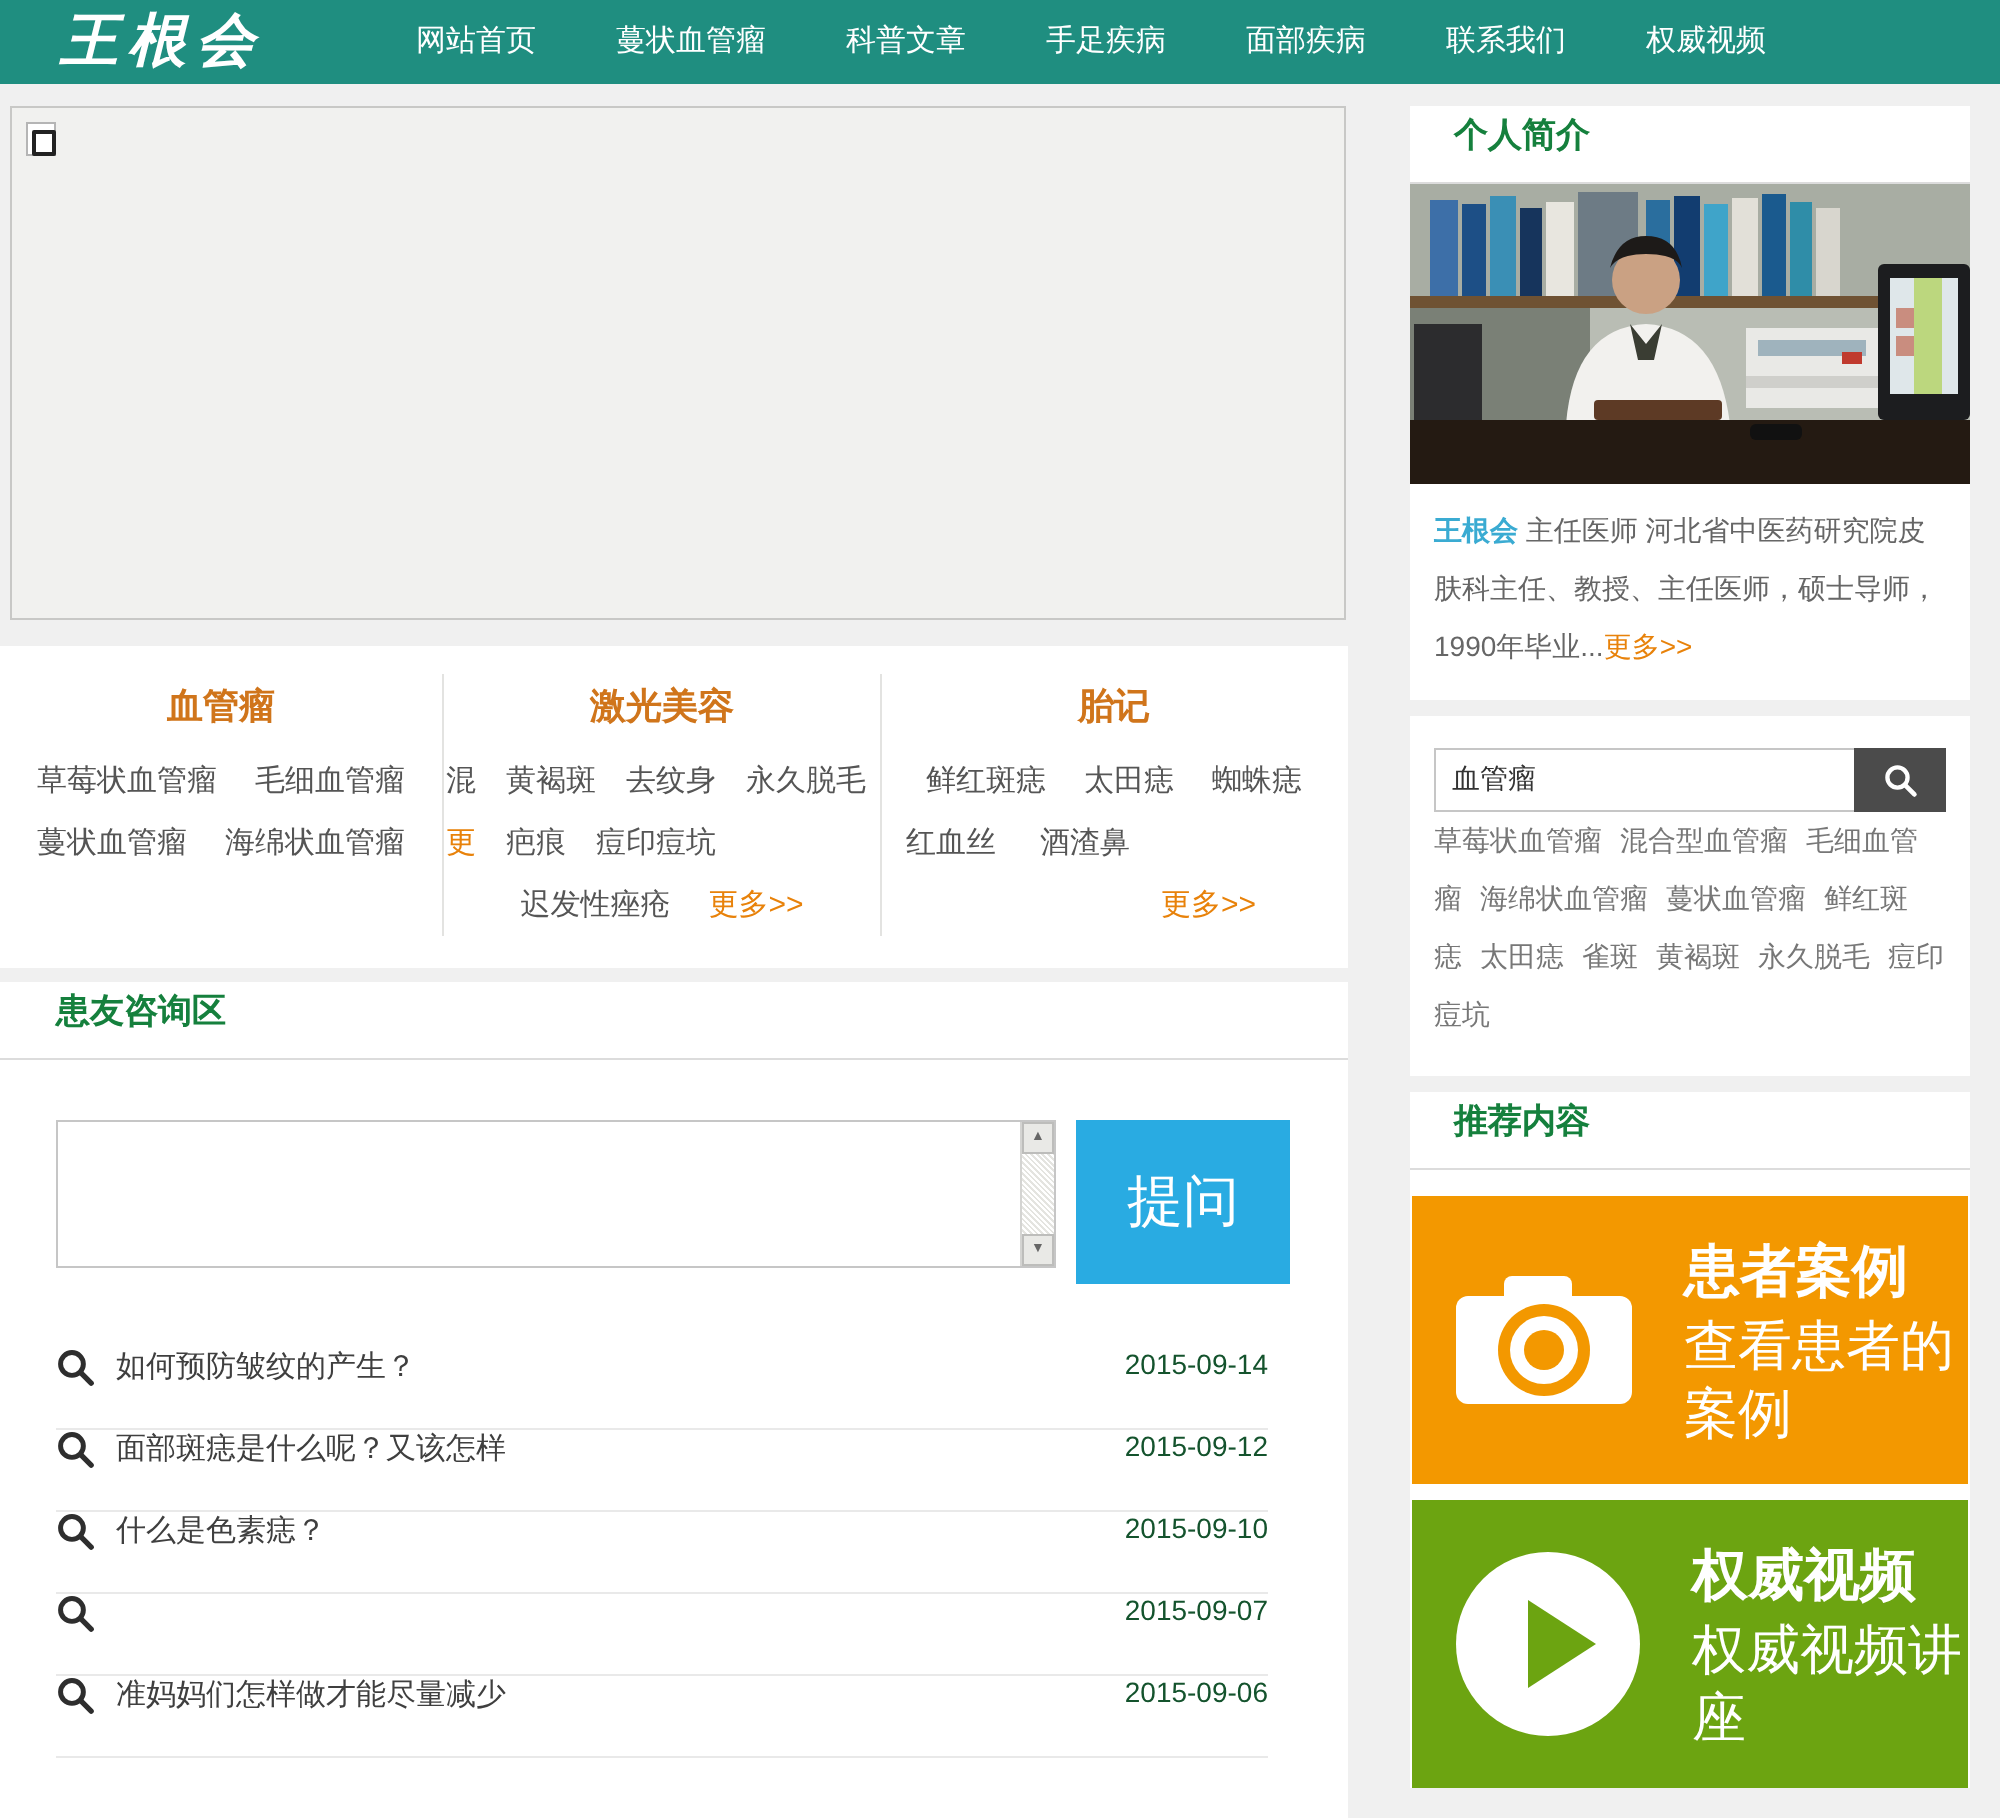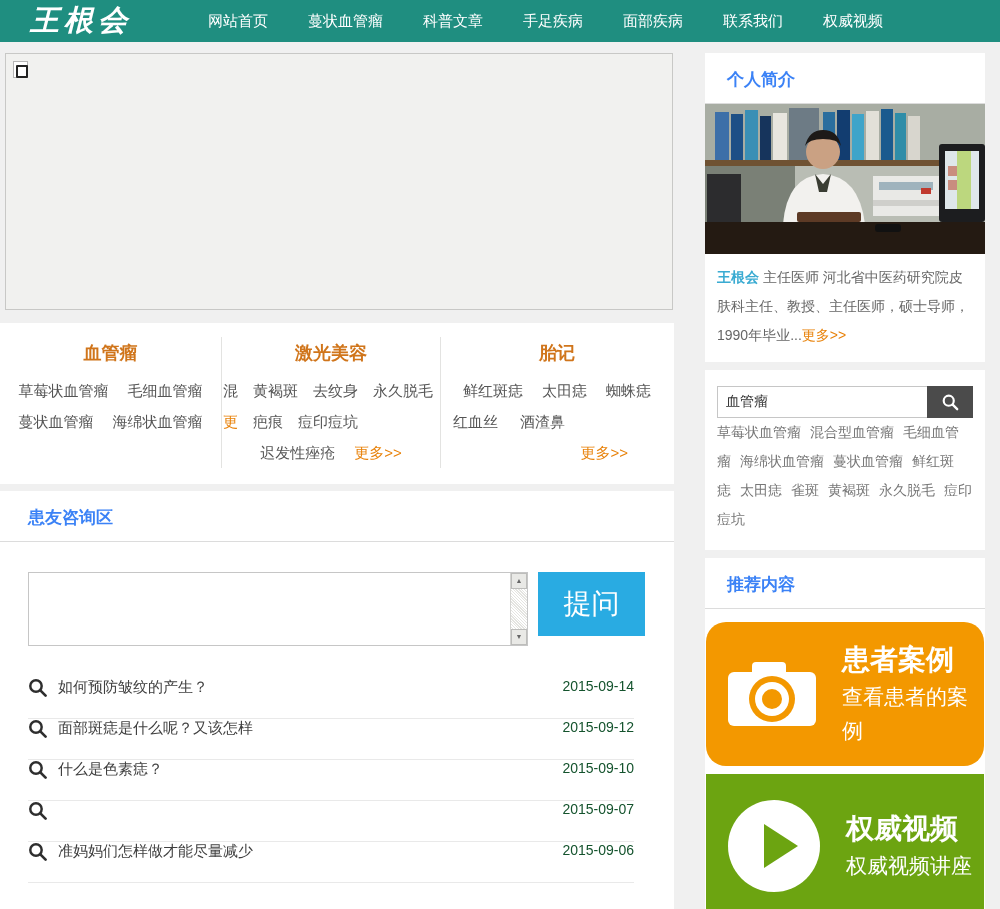--- a/index.html
+++ b/index.html
@@ -34,30 +34,30 @@
   .dcol-title { text-align:center; color:#d0751b; font-size:18px; font-weight:bold; margin:4px 0 10px; }
   .drow { display:flex; justify-content:center; gap:19px; line-height:31px; font-size:15px; }
   .drow a { color:#555; }
   .drow a.more, .clip-orange { color:#e8820a; }
   .c2 .drow.ovf { justify-content:flex-start; gap:15px; padding-left:1px; }
   .clip-gray { color:#555; }
   .drow.right { justify-content:flex-end; padding-right:45px; }
 
   
   .consult { margin-top:7px; background:#fff; min-height:460px; }
-  .sec-head { padding:15px 28px 12px; font-size:17px; font-weight:bold; color:#3b82f6;
+  .sec-head { padding:3px 28px 12px; font-size:17px; font-weight:bold; color:#15803d;
               border-bottom:1px solid #dcdcdc; }
   .ask-form { display:flex; padding:30px 28px 26px; }
   .ta-wrap { width:500px; height:74px; border:1px solid #c6c6c6; background:#fff; display:flex; }
   .ta-wrap textarea { flex:1; border:none; outline:none; resize:none; font:14px "Liberation Sans",sans-serif; padding:4px 6px; }
   .fake-sb { width:17px; border-left:1px solid #d4d4d2; display:flex; flex-direction:column; }
   .sb-btn { height:16px; background:#e9e9e6; border:1px solid #bdbdbb; font-size:7px;
             color:#666; text-align:center; line-height:14px; cursor:pointer; }
   .sb-track { flex:1; background:repeating-linear-gradient(45deg,#ffffff 0 1px,#e4e4e0 1px 2px); }
-  .ask-btn { width:107px; height:64px; margin-left:10px; background:#29abe2; border:none;
+  .ask-btn { width:107px; height:82px; margin-left:10px; background:#29abe2; border:none;
              color:#fff; font-size:28px; cursor:pointer; font-family:"Liberation Sans",sans-serif; }
 
   .qlist { padding:6px 40px 0 28px; }
   .qrow { display:flex; align-items:flex-start; height:41px; border-bottom:1px solid #e9e9e9; cursor:pointer; }
   .qicon { width:19px; height:19px; flex:0 0 19px; }
   .qtitle { margin-left:11px; font-size:15px; color:#3f3f3f; }
   .qdate { margin-left:auto; font-size:14px; color:#14532d; }
 
   
   .sbox { background:#fff; margin-bottom:8px; }
@@ -72,21 +72,21 @@
                 padding:0 8px; font-size:14px; color:#333; outline:none; }
   .sbtn { width:46px; height:32px; background:#4b4b4b; border:none; cursor:pointer;
           display:flex; align-items:center; justify-content:center; }
   .tags { font-size:14px; line-height:29px; color:#777; }
   .tags a { color:#777; margin-right:9px; }
 
   .cards { padding:13px 1px 0; }
   .card { height:144px; margin-bottom:8px; display:flex; align-items:center; color:#fff; cursor:pointer; }
   .card-text { margin-left:26px; }
   .card-t1 { font-size:28px; font-weight:bold; line-height:40px; }
-  .card-t2 { font-size:21px; line-height:34px; }
+  .card-t2 { font-size:27px; line-height:34px; }
 
   .cam { width:88px; height:64px; margin-left:22px; position:relative; flex:0 0 88px; }
   .cam-bump { position:absolute; top:0; left:24px; width:34px; height:16px; background:#fff; border-radius:4px; }
   .cam-body { position:absolute; top:10px; left:0; width:88px; height:54px; background:#fff; border-radius:6px; }
   .lens-a { position:absolute; top:14px; left:21px; width:46px; height:46px; border-radius:50%; background:#f39800; }
   .lens-b { position:absolute; top:20px; left:27px; width:34px; height:34px; border-radius:50%; background:#fff; }
   .lens-c { position:absolute; top:27px; left:34px; width:20px; height:20px; border-radius:50%; background:#f39800; }
 
   .play { width:92px; height:92px; margin-left:22px; flex:0 0 92px; border-radius:50%; background:#fff; position:relative; }
   .play::after { content:""; position:absolute; left:36px; top:24px; width:0; height:0;
@@ -282,21 +282,21 @@
     </div>
     <div class="tags">
       <a>草莓状血管瘤</a><a>混合型血管瘤</a><a>毛细血管瘤</a><a>海绵状血管瘤</a><a>蔓状血管瘤</a><a>鲜红斑痣</a><a>太田痣</a><a>雀斑</a><a>黄褐斑</a><a>永久脱毛</a><a>痘印痘坑</a>
     </div>
   </div>
 
   <div class="sbox">
     <div class="sec-head" style="padding-left:22px;">推荐内容</div>
     <div class="cards">
 
-      <div class="card" style="background: rgb(243, 152, 0); border-radius: 20px;">
+      <div class="card" style="background: rgb(243, 152, 0);">
         <div class="cam">
           <div class="cam-bump"></div>
             <div class="cam-body"></div>
           <div class="lens-a"></div>
             <div class="lens-b"></div>
             <div class="lens-c"></div>
         </div>
         <div class="card-text">
           <div class="card-t1">患者案例</div>
           <div class="card-t2">查看患者的案例</div>

